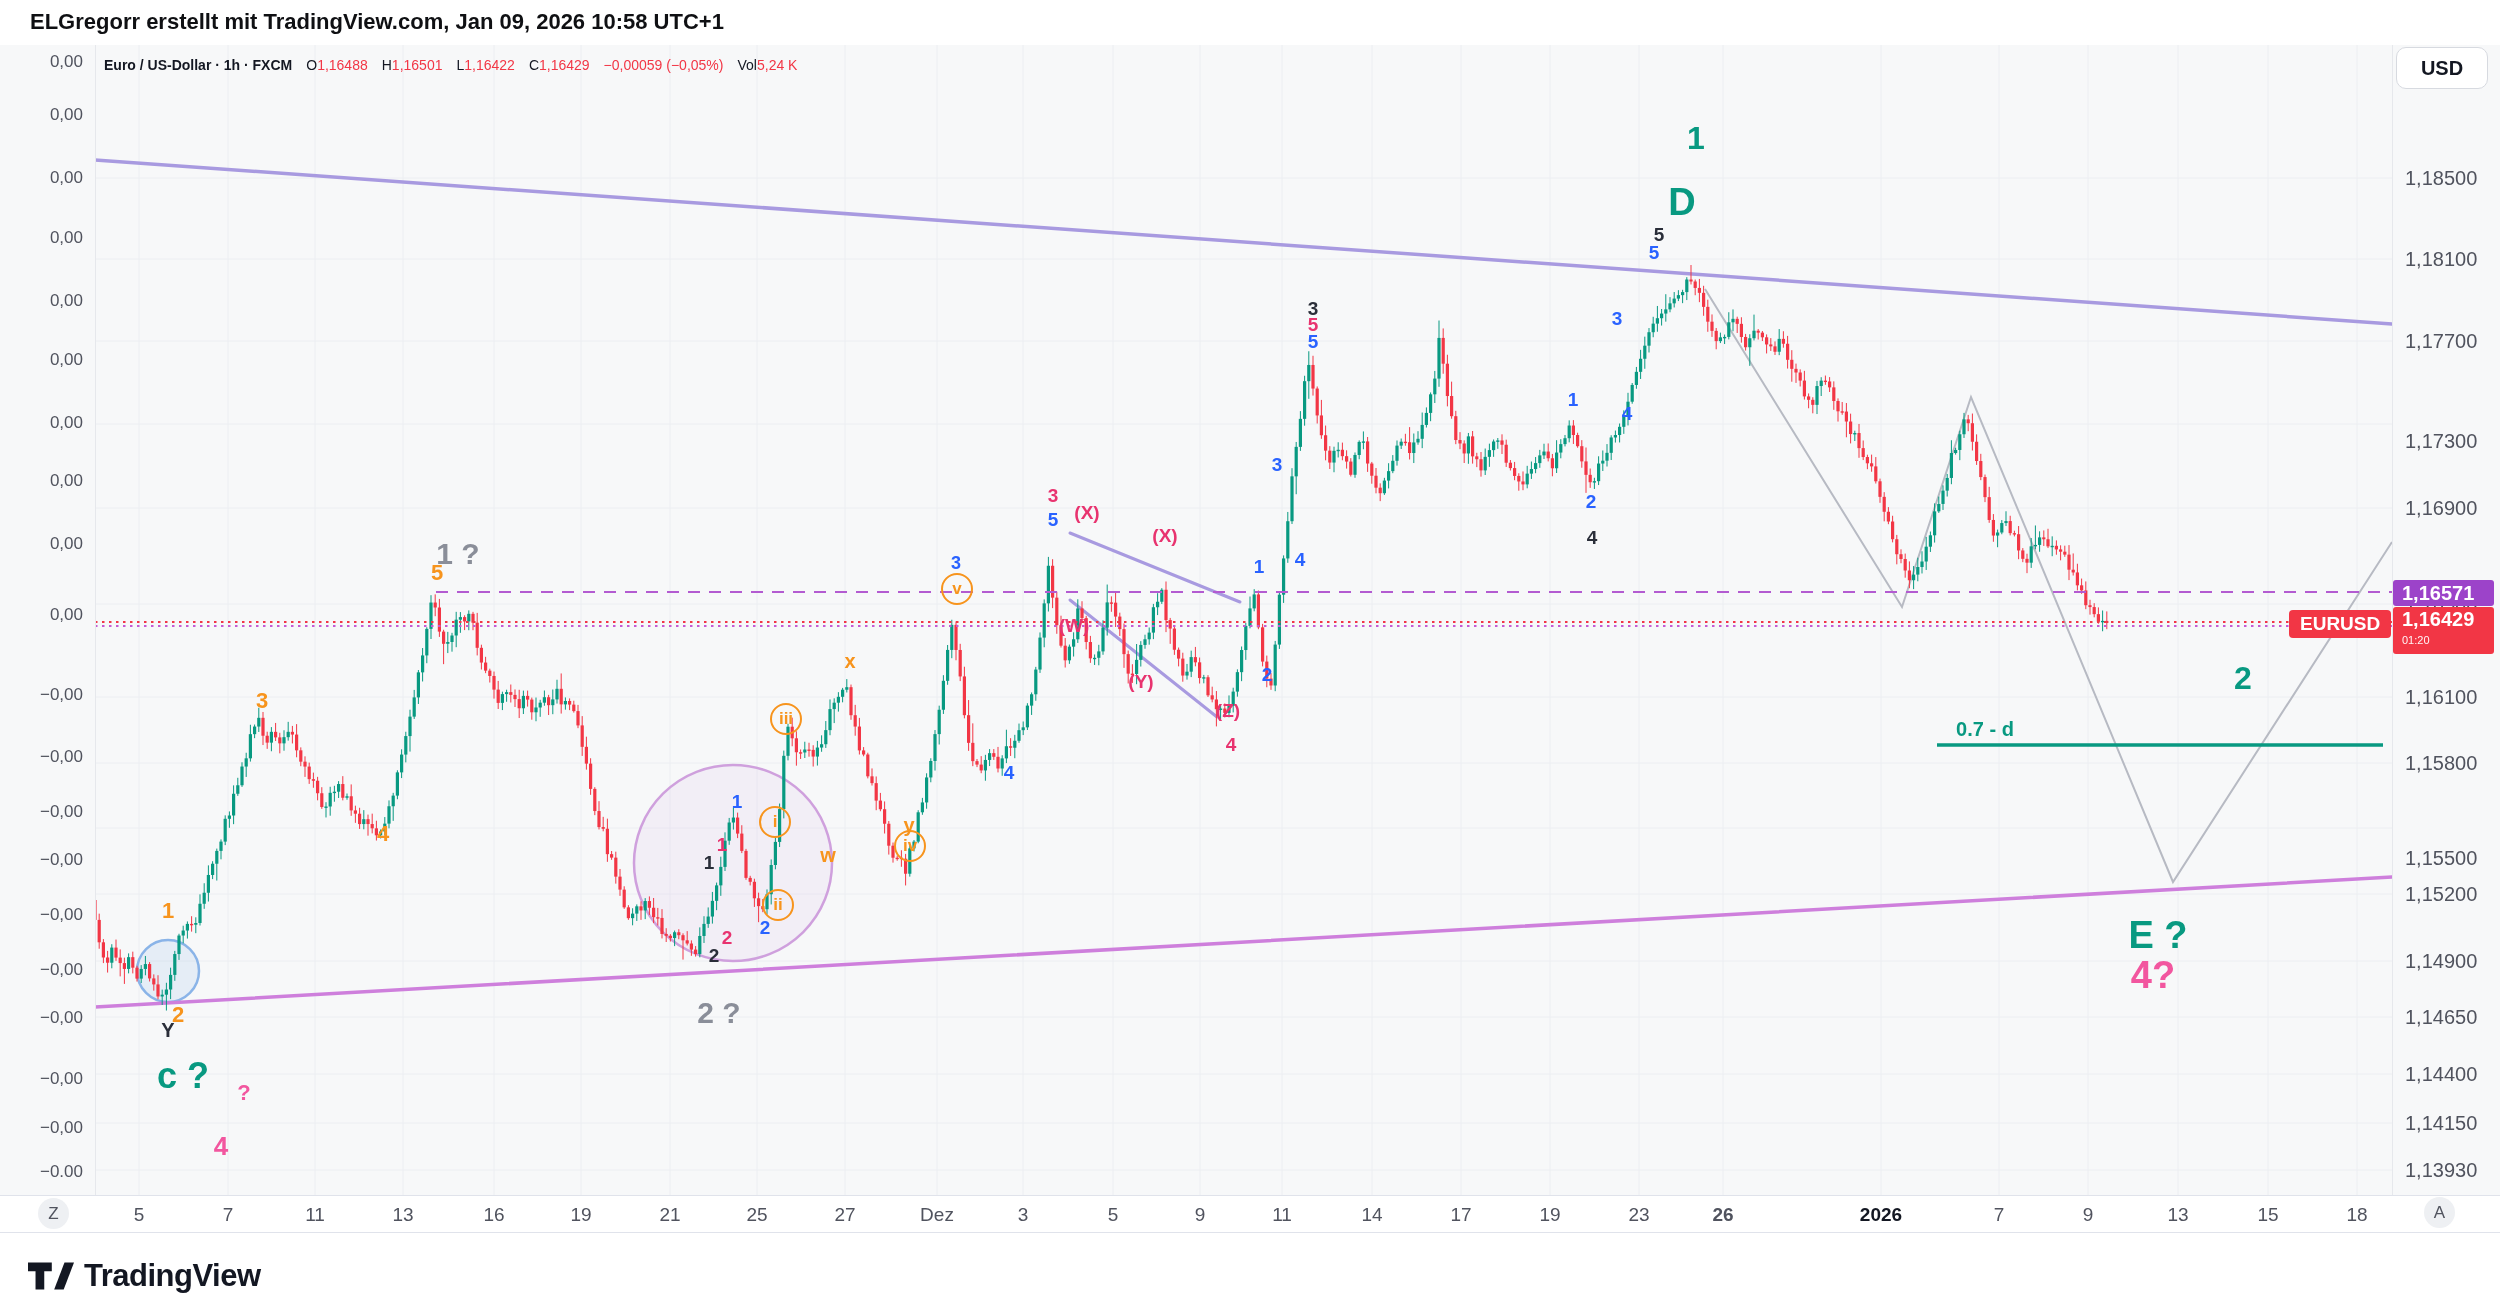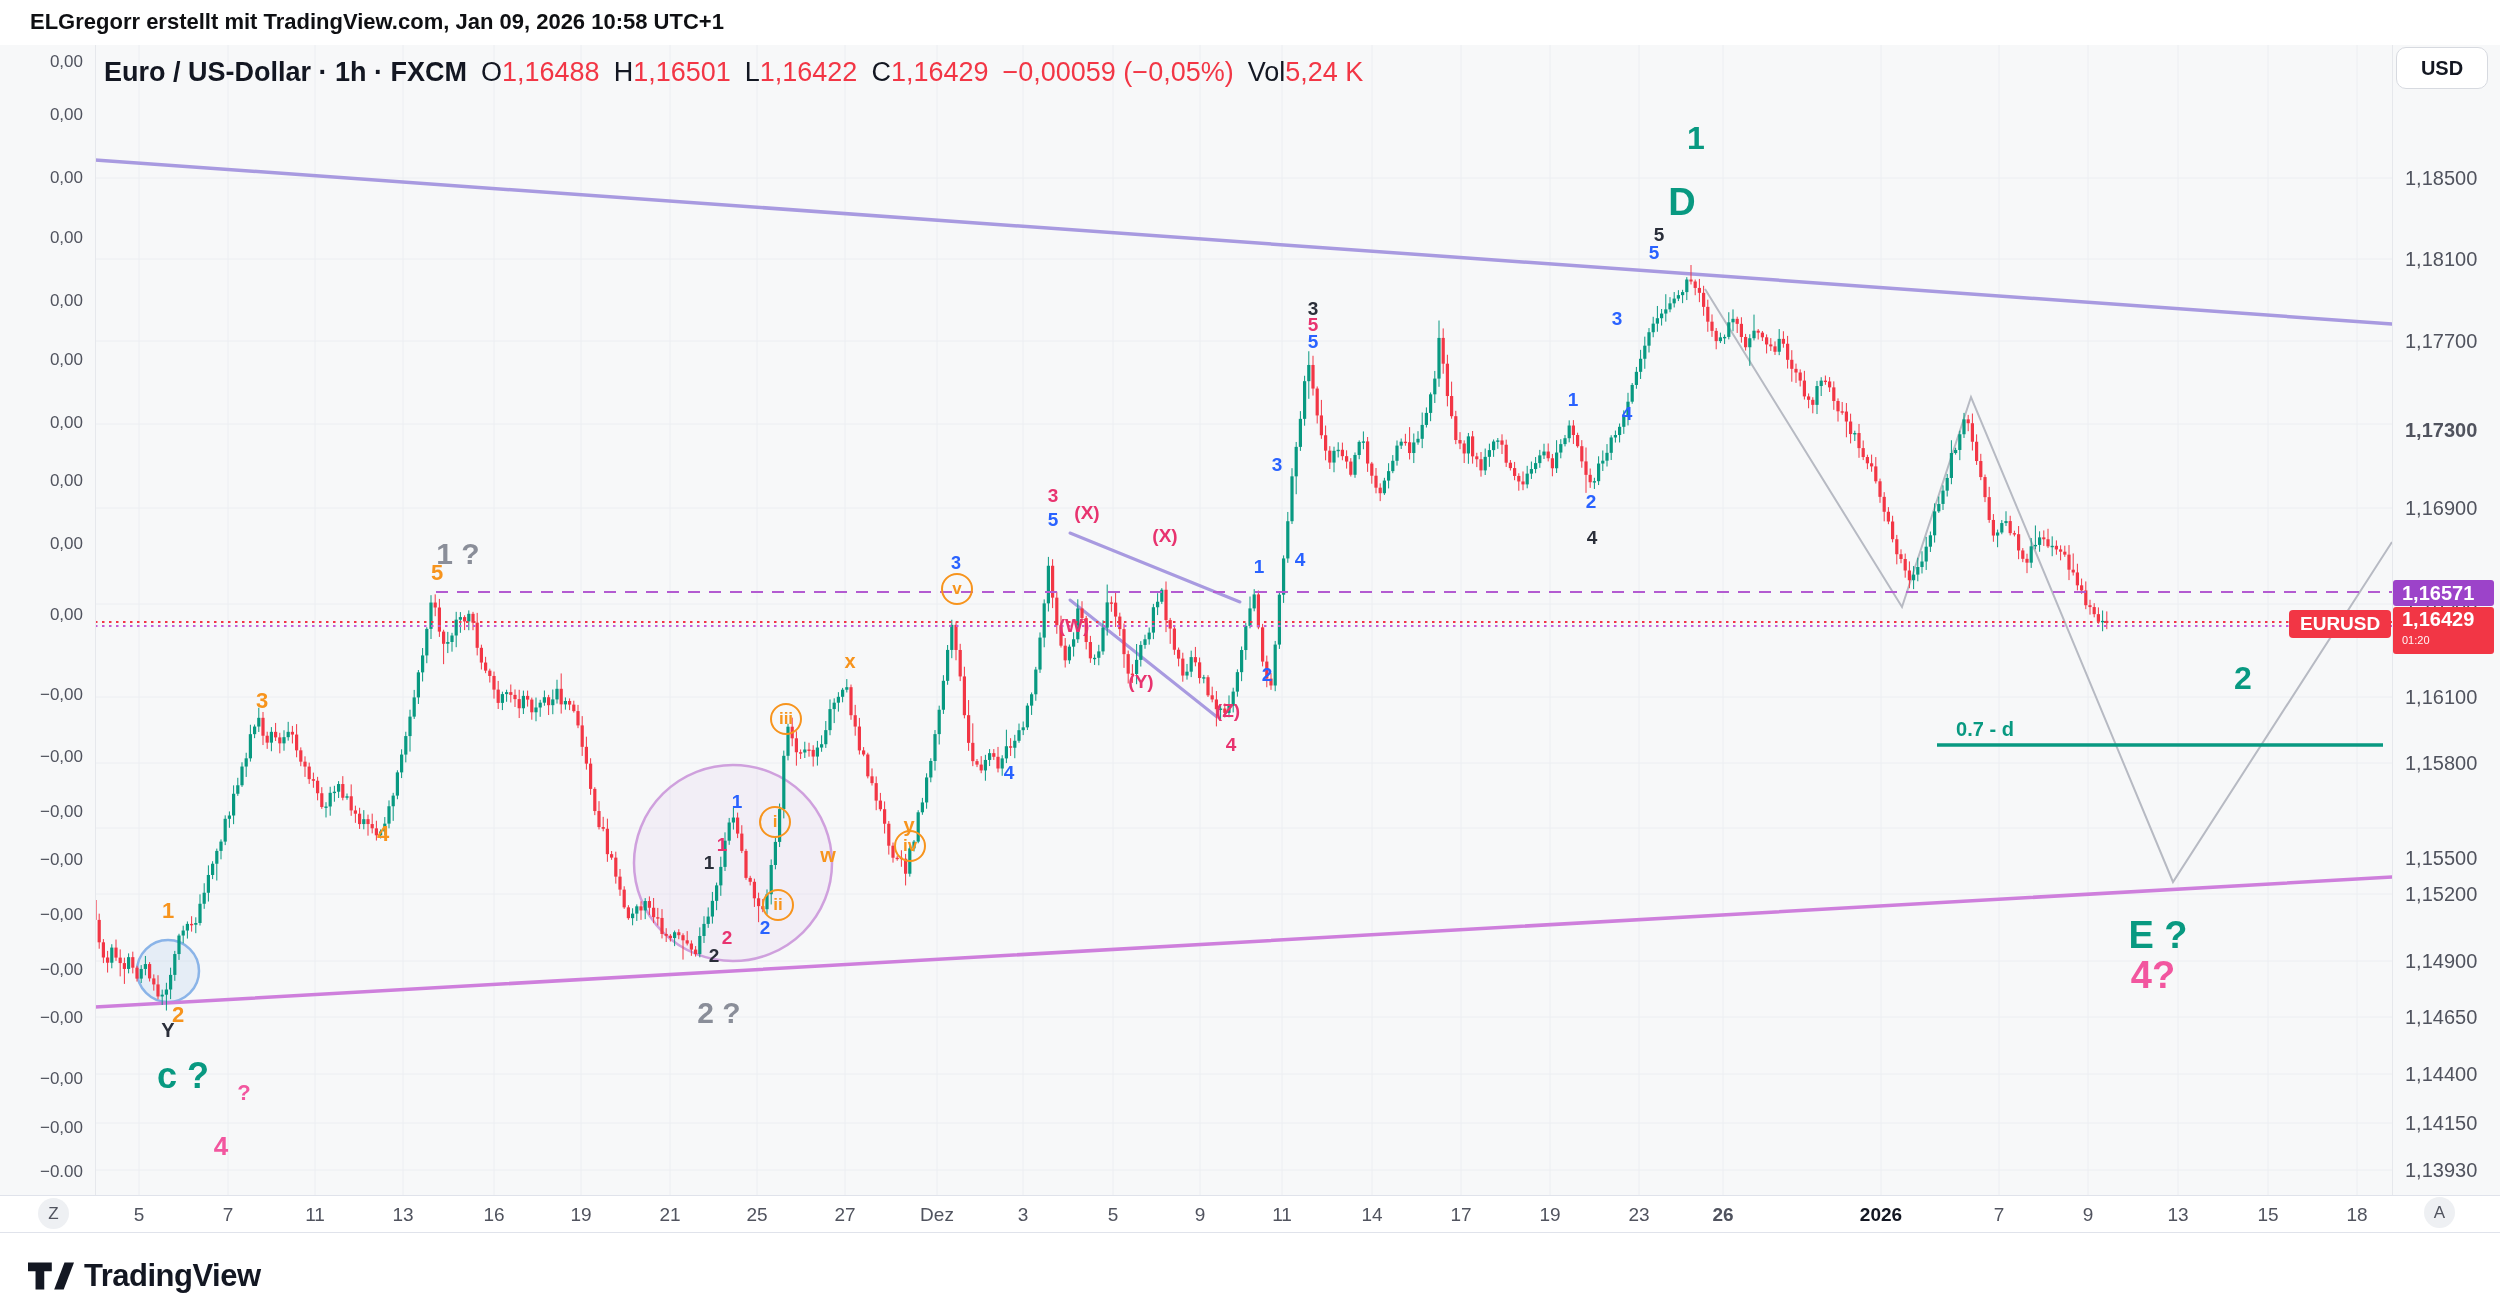--- a/index.html
+++ b/index.html
@@ -5,21 +5,21 @@
   :root{
     --red:#f23645; --dark:#131722; --green:#089981;
     --badge-purple:#9c43c9; --axis-text:#50535e;
   }
   *{margin:0;padding:0;box-sizing:border-box;}
   body{font-family:"Liberation Sans","DejaVu Sans",sans-serif;background:#fff;}
   .app{position:relative;width:2500px;height:1313px;background:#ffffff;overflow:hidden;border-radius:21px;}
   .chart-region{position:absolute;left:0;top:45px;width:2500px;height:1187px;background:#f7f8f9;}
   .attribution{position:absolute;left:30px;top:9px;font-size:22px;font-weight:600;color:#0f1013;white-space:nowrap;}
   #chart-svg{position:absolute;left:0;top:0;}
-  .legend{position:absolute;left:104px;top:57px;display:flex;align-items:center;gap:14px;font-size:27px;color:var(--dark);white-space:nowrap;z-index:5;}
+  .legend{position:absolute;left:104px;top:57px;display:flex;align-items:center;gap:14px;font-size:14px;color:var(--dark);white-space:nowrap;z-index:5;}
   .legend .sym{font-weight:600;}
   .legend .pair .lv{color:var(--red);}
   .legend .chg{color:var(--red);}
   .usd-btn{position:absolute;left:2396px;top:47px;width:92px;height:42px;background:#fff;border:1px solid #d7dae0;border-radius:10px;font-size:20px;font-weight:700;color:var(--dark);display:flex;align-items:center;justify-content:center;z-index:6;cursor:pointer;font-family:inherit;}
   #left-axis{position:absolute;left:0;top:45px;width:95px;height:1150px;z-index:4;}
   #left-axis .pl{position:absolute;right:12px;transform:translateY(-50%);font-size:17px;color:var(--axis-text);}
   #right-axis{position:absolute;left:2392px;top:45px;width:108px;height:1150px;z-index:4;}
   #right-axis .pl{position:absolute;left:13px;transform:translateY(-50%);font-size:20px;color:var(--axis-text);white-space:nowrap;}
   .hidden-label{position:absolute;left:2405px;top:604px;transform:translateY(-50%);font-size:20px;color:var(--axis-text);z-index:4;}
   .purple-badge{position:absolute;left:2393px;top:580px;width:101px;height:26px;background:var(--badge-purple);color:#fff;font-size:20px;font-weight:600;line-height:26px;padding-left:9px;border-radius:3px;z-index:6;}
@@ -1163,21 +1163,21 @@
       <span class="pl" style="top: 925px;">−0,00</span>
       <span class="pl" style="top: 973px;">−0,00</span>
       <span class="pl" style="top: 1034px;">−0,00</span>
       <span class="pl" style="top: 1083px;">−0,00</span>
       <span class="pl" style="top: 1127px;">−0.00</span>
     </div>
   <div id="right-axis">
       <span class="pl" style="top: 133px;">1,18500</span>
       <span class="pl" style="top: 214px;">1,18100</span>
       <span class="pl" style="top: 296px;">1,17700</span>
-      <span class="pl" style="top: 385px; font-weight: bold;">1,17300</span>
+      <span class="pl" style="top: 396px;">1,17300</span>
       <span class="pl" style="top: 463px;">1,16900</span>
       <span class="pl" style="top: 652px;">1,16100</span>
       <span class="pl" style="top: 718px;">1,15800</span>
       <span class="pl" style="top: 813px;">1,15500</span>
       <span class="pl" style="top: 849px;">1,15200</span>
       <span class="pl" style="top: 916px;">1,14900</span>
       <span class="pl" style="top: 972px;">1,14650</span>
       <span class="pl" style="top: 1029px;">1,14400</span>
       <span class="pl" style="top: 1078px;">1,14150</span>
       <span class="pl" style="top: 1125px;">1,13930</span>

